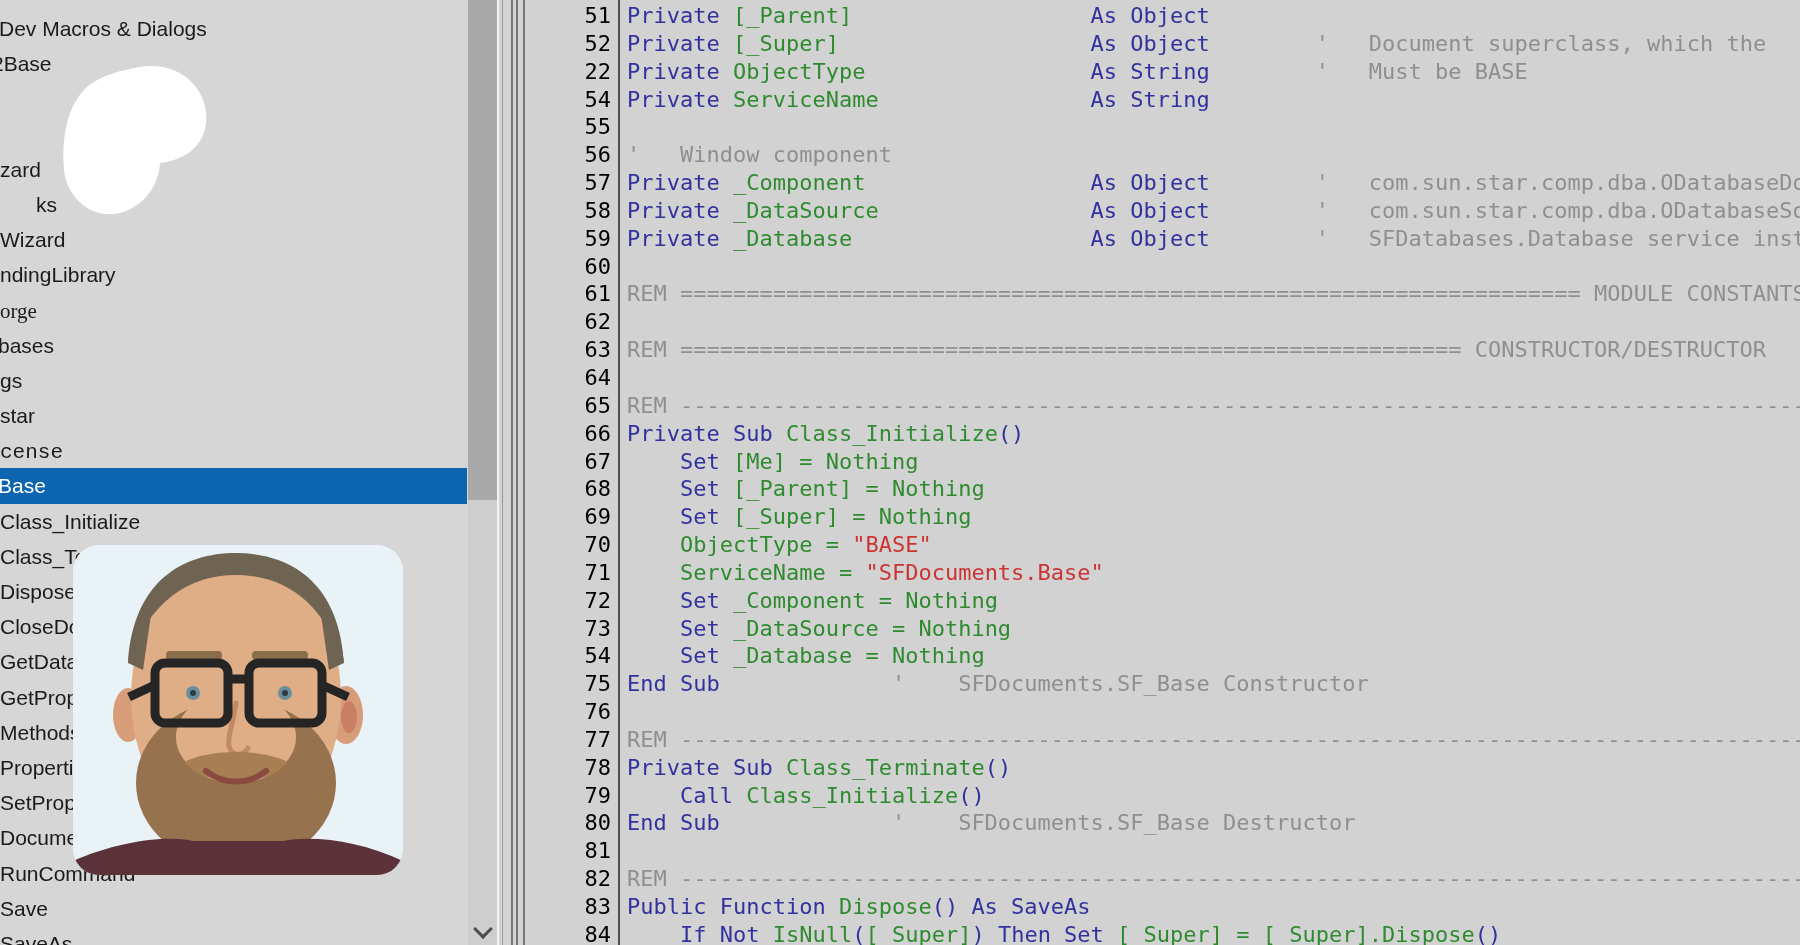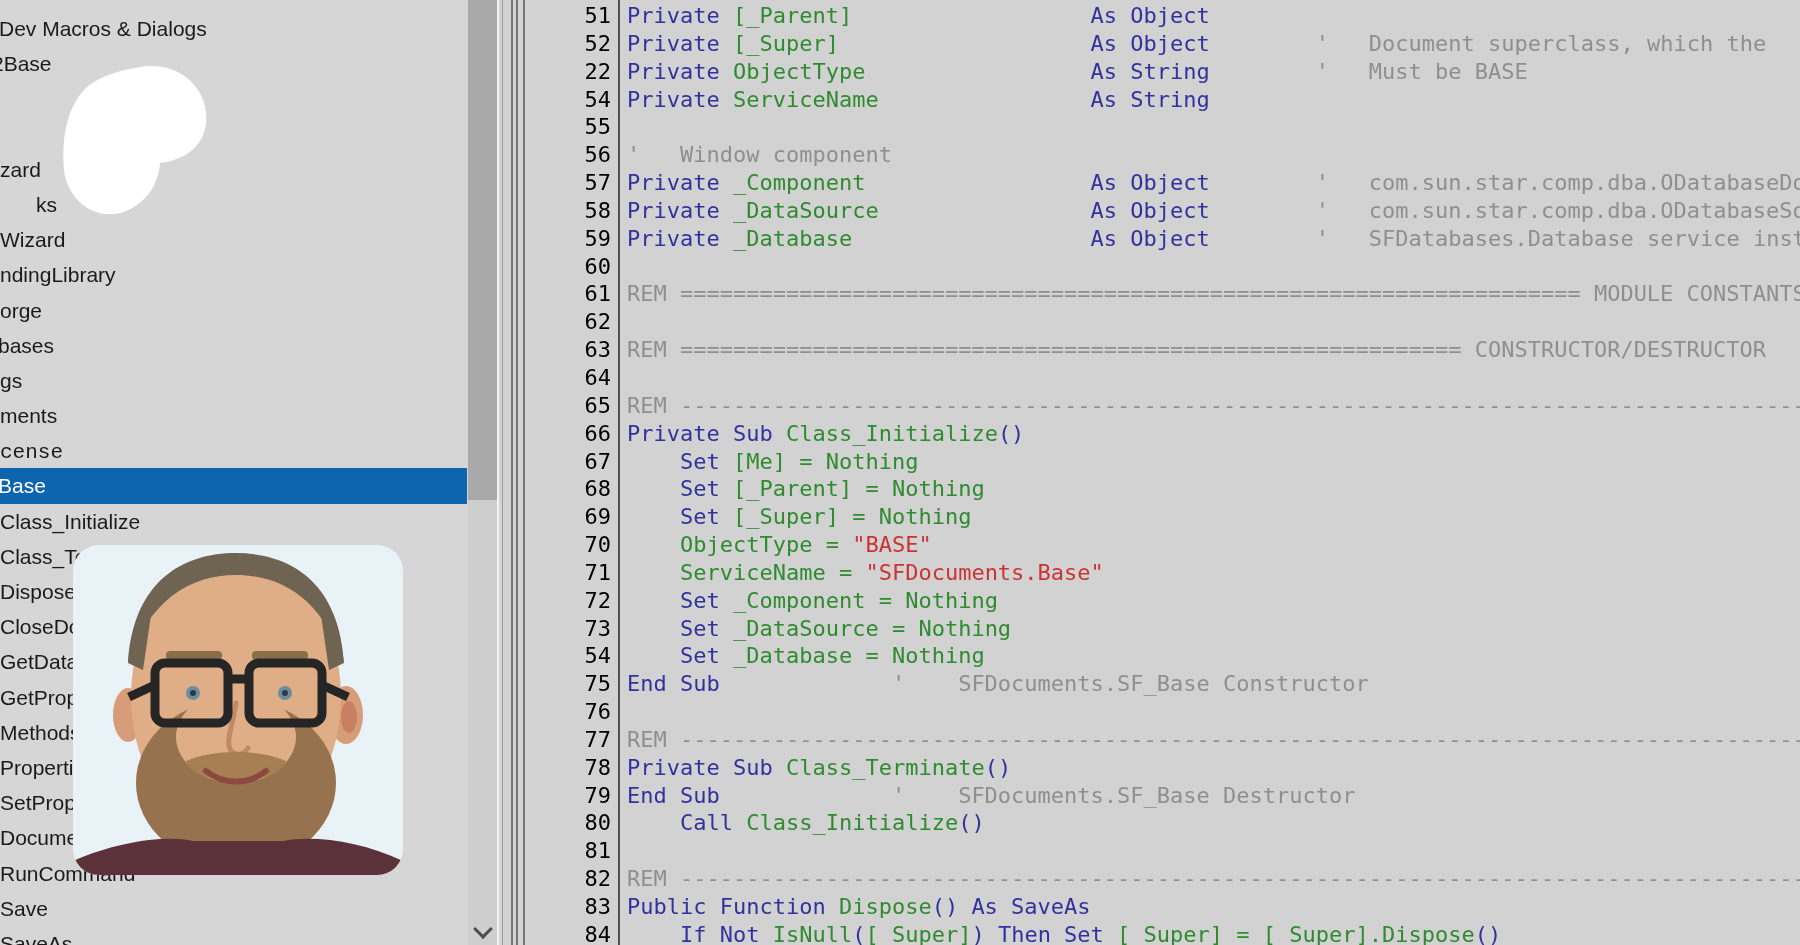--- a/index.html
+++ b/index.html
@@ -51,24 +51,24 @@
 <div class="sidebar">
   <div id="tree">
       <div class="tree-row"><span style="margin-left: -3px;">Dev Macros &amp; Dialogs</span></div>
       <div class="tree-row"><span style="margin-left: -10px;">2Base</span></div>
       <div class="tree-row"><span style="margin-left: 0px;"></span></div>
       <div class="tree-row"><span style="margin-left: 0px;"></span></div>
       <div class="tree-row"><span style="margin-left: -2px;">zard</span></div>
       <div class="tree-row"><span style="margin-left: -2px; padding-left: 36px;">ks</span></div>
       <div class="tree-row"><span style="margin-left: -2px;">Wizard</span></div>
       <div class="tree-row"><span style="margin-left: -2px;">ndingLibrary</span></div>
-      <div class="tree-row"><span style="margin-left: -2px;">orge</span></div>
+      <div class="tree-row"><span style="margin-left: -2px; font-family: Liberation Serif, serif;">orge</span></div>
       <div class="tree-row"><span style="margin-left: -4px;">bases</span></div>
       <div class="tree-row"><span style="margin-left: -2px;">gs</span></div>
-      <div class="tree-row"><span style="margin-left: -2px;">ments</span></div>
+      <div class="tree-row"><span style="margin-left: -2px;">star</span></div>
       <div class="tree-row"><span style="margin-left: -2px; font-family: Liberation Mono, monospace;">cense</span></div>
       <div class="tree-row selected"><span style="margin-left: -4px;">Base</span></div>
       <div class="tree-row"><span style="margin-left: -2px;">Class_Initialize</span></div>
       <div class="tree-row"><span style="margin-left: -2px;">Class_Terminate</span></div>
       <div class="tree-row"><span style="margin-left: -2px;">Dispose</span></div>
       <div class="tree-row"><span style="margin-left: -2px;">CloseDocument</span></div>
       <div class="tree-row"><span style="margin-left: -2px;">GetDatabase</span></div>
       <div class="tree-row"><span style="margin-left: -2px;">GetProperty</span></div>
       <div class="tree-row"><span style="margin-left: -2px;">Methods</span></div>
       <div class="tree-row"><span style="margin-left: -2px;">Properties</span></div>
@@ -157,22 +157,22 @@
       <div class="code-line"><span class="pl">    </span><span class="kw">Set </span><span class="id">[_Super] = Nothing</span></div>
       <div class="code-line"><span class="pl">    </span><span class="id">ObjectType = </span><span class="str">"BASE"</span></div>
       <div class="code-line"><span class="pl">    </span><span class="id">ServiceName = </span><span class="str">"SFDocuments.Base"</span></div>
       <div class="code-line"><span class="pl">    </span><span class="kw">Set </span><span class="id">_Component = Nothing</span></div>
       <div class="code-line"><span class="pl">    </span><span class="kw">Set </span><span class="id">_DataSource = Nothing</span></div>
       <div class="code-line"><span class="pl">    </span><span class="kw">Set </span><span class="id">_Database = Nothing</span></div>
       <div class="code-line"><span class="kw">End Sub</span><span class="com">             '    SFDocuments.SF_Base Constructor</span></div>
       <div class="code-line"></div>
       <div class="code-line"><span class="com">REM ----------------------------------------------------------------------------------------------------</span></div>
       <div class="code-line"><span class="kw">Private Sub </span><span class="id">Class_Terminate</span><span class="kw">()</span></div>
+      <div class="code-line"><span class="pl">    </span><span class="kw">Call </span><span class="id">Class_Initialize</span><span class="kw">()</span></div>
       <div class="code-line"><span class="kw">End Sub</span><span class="com">             '    SFDocuments.SF_Base Destructor</span></div>
-      <div class="code-line"><span class="pl">    </span><span class="kw">Call </span><span class="id">Class_Initialize</span><span class="kw">()</span></div>
       <div class="code-line"></div>
       <div class="code-line"><span class="com">REM ----------------------------------------------------------------------------------------------------</span></div>
       <div class="code-line"><span class="kw">Public Function </span><span class="id">Dispose</span><span class="kw">() As SaveAs</span></div>
       <div class="code-line"><span class="pl">    </span><span class="kw">If Not </span><span class="id">IsNull</span><span class="kw">(</span><span class="id">[_Super]</span><span class="kw">) Then Set </span><span class="id">[_Super] = [_Super].Dispose</span><span class="kw">()</span></div>
     </div>
 </div>
 
 <div class="blob">
   <svg width="150" height="155" viewBox="0 0 150 155" xmlns="http://www.w3.org/2000/svg">
     <path d="M80,3 C112,-3 142,16 146,48 C149,77 130,95 100,99 C99,119 86,142 60,149 C32,156 7,134 4,106 C2,85 4,56 16,37 C28,15 52,8 80,3 Z" fill="#ffffff"></path>

